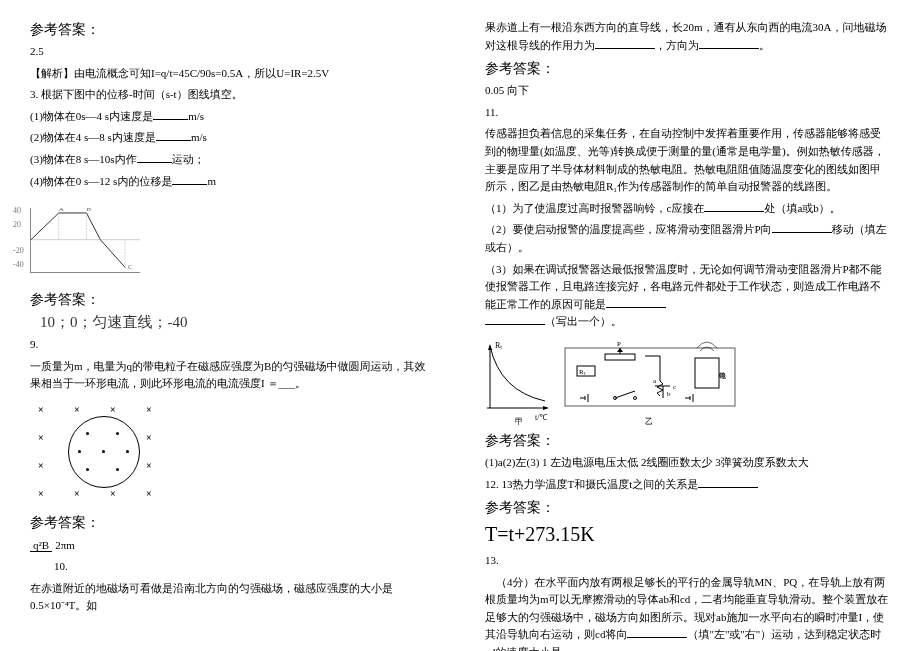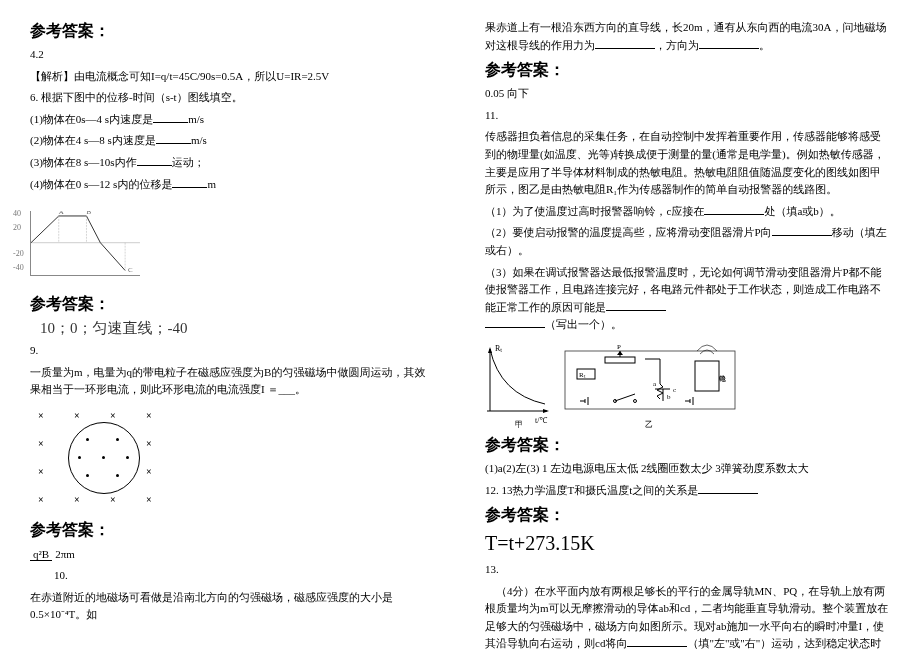--- a/index.html
+++ b/index.html
@@ -1,19 +1,19 @@
 <!DOCTYPE html>
 <html><head>
   <meta charset="utf-8">
   <style>
     * { margin: 0; padding: 0; box-sizing: border-box; }
     body { font-family: "SimSun", "宋体", serif; font-size: 11px; background: #fff; width: 920px; height: 651px; overflow: hidden; }
     .page { display: flex; padding: 15px 30px; gap: 50px; }
     .col { flex: 1; }
-    .heading { font-weight: bold; margin: 6px 0 4px 0; font-size: 16px; }
+    .heading { font-weight: normal; margin: 6px 0 4px 0; font-size: 14px; }
     .line { margin: 4px 0; line-height: 1.6; font-size: 11px; }
     .blank { display: inline-block; border-bottom: 1px solid #000; min-width: 35px; height: 12px; vertical-align: baseline; }
     .blankw { display: inline-block; border-bottom: 1px solid #000; min-width: 60px; height: 12px; vertical-align: baseline; }
     .graph1 { width: 110px; height: 65px; margin: 18px 0; position: relative; border-left: 1px solid #888; border-bottom: 1px solid #888; }
     .graph1 .yl { position: absolute; left: -18px; font-size: 8px; color: #777; }
     .graph1 svg { position: absolute; top:0; left:0; }
     .smallans { font-size: 15px; color: #333; margin: 4px 10px; }
     .circle-diagram { width: 150px; height: 110px; position: relative; margin: 5px 0; }
     .circle-diagram .x { position: absolute; font-size: 10px; font-weight: bold; }
     .circle-diagram .ring { position: absolute; width: 72px; height: 72px; border: 1.5px solid #000; border-radius: 50%; left: 38px; top: 18px; }
@@ -24,23 +24,23 @@
     .circuit { width: 260px; height: 90px; margin: 5px 0; position: relative; }
     .circuit svg { width: 100%; height: 100%; }
     .bigf { font-family: "Times New Roman", serif; font-size: 20px; margin: 6px 0; }
   </style>
 </head>
 <body>
 
 <div class="page">
   <div class="col">
     <div class="heading">参考答案：</div>
-    <div class="line">4.2</div>
+    <div class="line">2.5</div>
     <div class="line">【解析】由电流概念可知I=q/t=45C/90s=0.5A，所以U=IR=2.5V</div>
-    <div class="line">6. 根据下图中的位移-时间（s-t）图线填空。</div>
+    <div class="line">3. 根据下图中的位移-时间（s-t）图线填空。</div>
     <div class="line"><span>(1)物体在0s—4 s内速度是</span><span class="blank"></span><span>m/s</span></div>
     <div class="line"><span>(2)物体在4 s—8 s内速度是</span><span class="blank"></span><span>m/s</span></div>
     <div class="line"><span>(3)物体在8 s—10s内作</span><span class="blank"></span><span>运动；</span></div>
     <div class="line"><span>(4)物体在0 s—12 s内的位移是</span><span class="blank"></span><span>m</span></div>
 
     <div class="graph1">
       <span class="yl" style="top:-2px">40</span>
       <span class="yl" style="top:12px">20</span>
       <span class="yl" style="top:38px">-20</span>
       <span class="yl" style="top:52px">-40</span>

